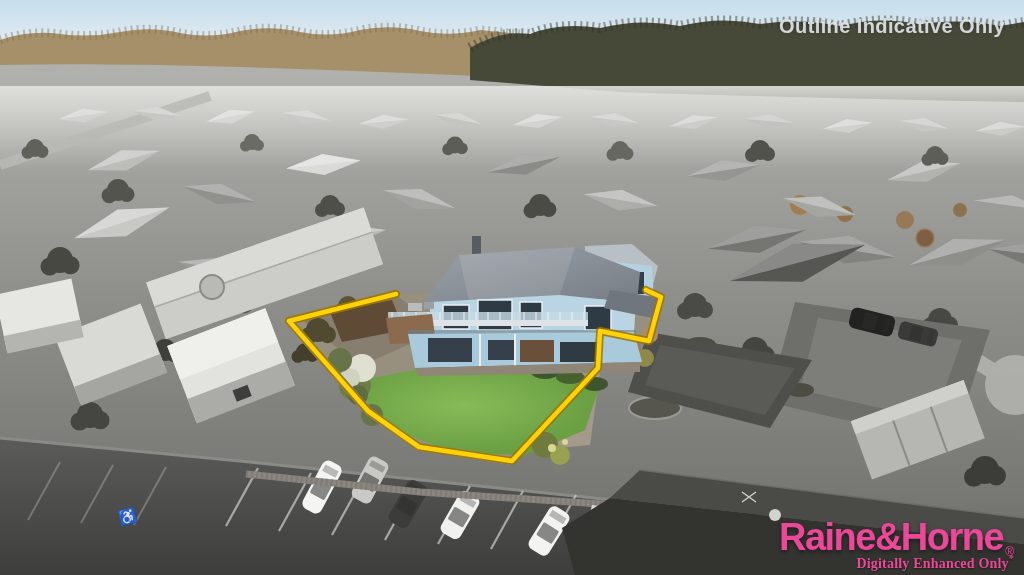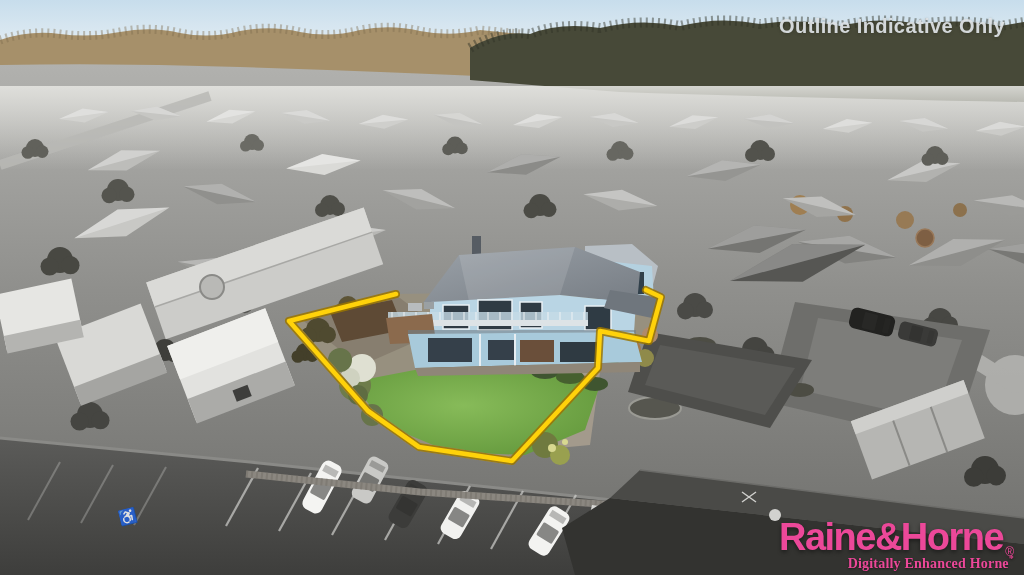--- a/index.html
+++ b/index.html
@@ -318,16 +318,16 @@
     </g>
   </g>
 </svg>
 
   <div class="note">Outline Indicative Only</div>
   <div class="logo">
     <div class="logo-row">
       <span>Raine&amp;Horne</span><span class="reg">®</span>
     </div>
     <div class="tagline">
-      <span>Digitally Enhanced Horne</span><span class="tm">*</span>
+      <span>Digitally Enhanced Only</span><span class="tm">*</span>
     </div>
   </div>
 </div>
 
 </body></html>

